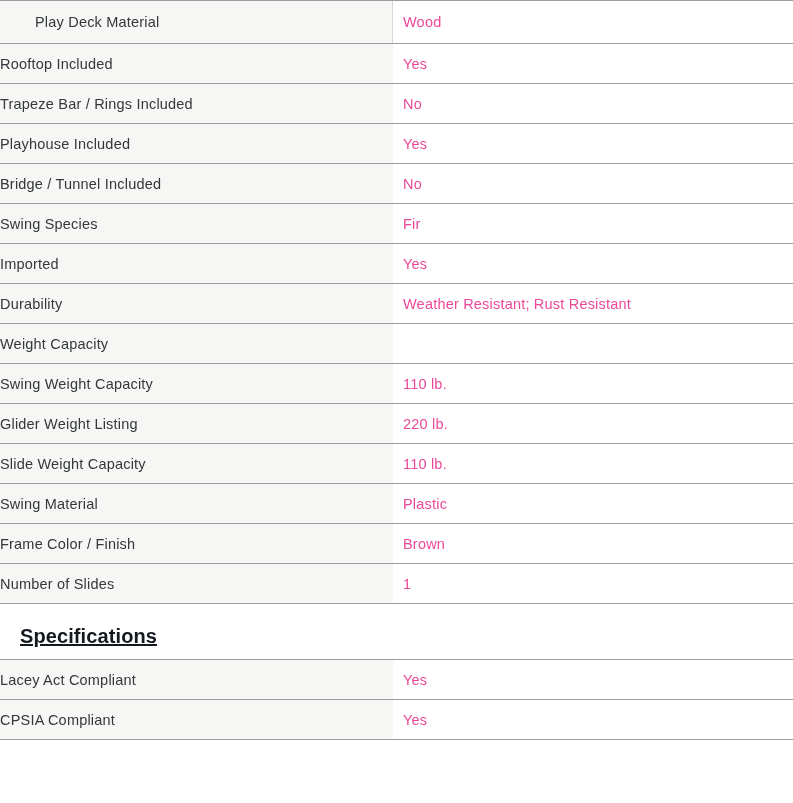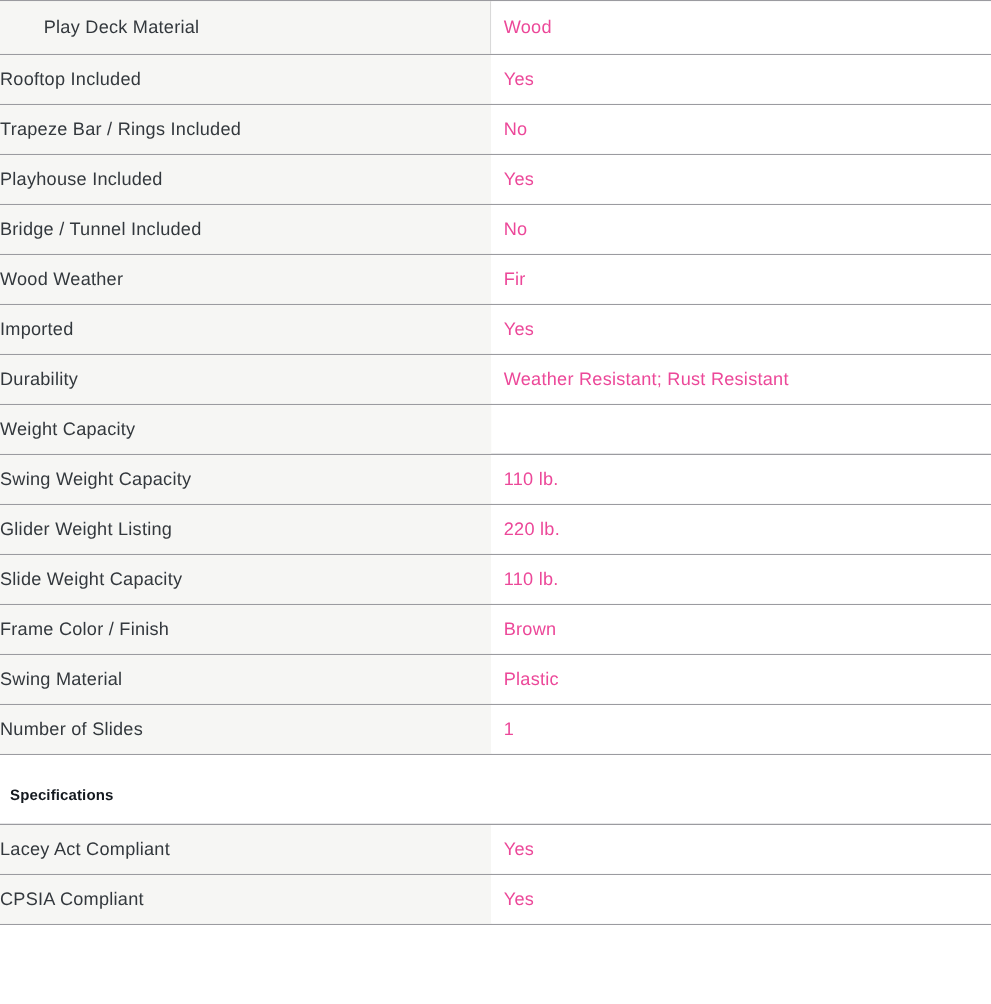--- a/index.html
+++ b/index.html
@@ -41,27 +41,28 @@
     display: flex;
     align-items: center;
     padding-left: 10px;
     font-size: 14.5px;
     color: #ec4899;
     letter-spacing: 0.2px;
   }
   .section-heading {
     margin-top: 22px;
     margin-bottom: 13px;
-    margin-left: 8px;
+    margin-left: 20px;
     height: 20px;
     line-height: 20px;
-    font-size: 12px;
+    font-size: 20px;
     font-weight: bold;
     color: #14191f;
     letter-spacing: 0.1px;
+    text-decoration: underline;
   }
 </style>
 </head>
 <body>
 
 <div class="spec-table">
   <div class="row tall">
     <div class="label-cell sub-indent">Play Deck Material</div>
     <div class="value-cell">Wood</div>
   </div>
@@ -75,21 +76,21 @@
   </div>
   <div class="row">
     <div class="label-cell">Playhouse Included</div>
     <div class="value-cell">Yes</div>
   </div>
   <div class="row">
     <div class="label-cell">Bridge / Tunnel Included</div>
     <div class="value-cell">No</div>
   </div>
   <div class="row">
-    <div class="label-cell">Wood Weather</div>
+    <div class="label-cell">Swing Species</div>
     <div class="value-cell">Fir</div>
   </div>
   <div class="row">
     <div class="label-cell">Imported</div>
     <div class="value-cell">Yes</div>
   </div>
   <div class="row">
     <div class="label-cell">Durability</div>
     <div class="value-cell">Weather Resistant; Rust Resistant</div>
   </div>
@@ -102,26 +103,26 @@
   </div>
   <div class="row">
     <div class="label-cell">Glider Weight Listing</div>
     <div class="value-cell">220 lb.</div>
   </div>
   <div class="row">
     <div class="label-cell">Slide Weight Capacity</div>
     <div class="value-cell">110 lb.</div>
   </div>
   <div class="row">
+    <div class="label-cell">Swing Material</div>
+    <div class="value-cell">Plastic</div>
+  </div>
+  <div class="row">
     <div class="label-cell">Frame Color / Finish</div>
     <div class="value-cell">Brown</div>
-  </div>
-  <div class="row">
-    <div class="label-cell">Swing Material</div>
-    <div class="value-cell">Plastic</div>
   </div>
   <div class="row">
     <div class="label-cell">Number of Slides</div>
     <div class="value-cell">1</div>
   </div>
 </div>
 
 <div class="section-heading">Specifications</div>
 
 <div class="spec-table">

